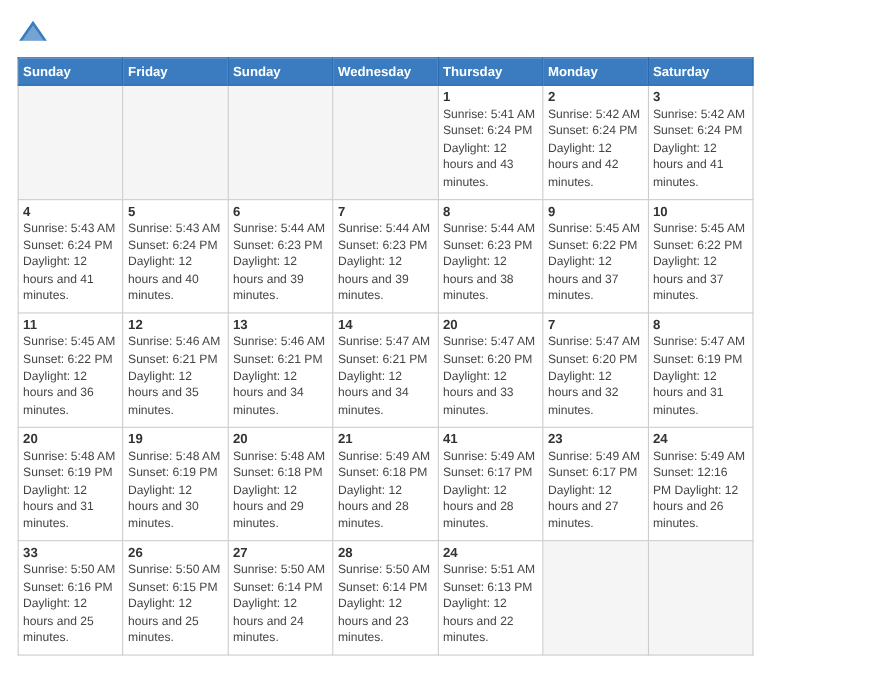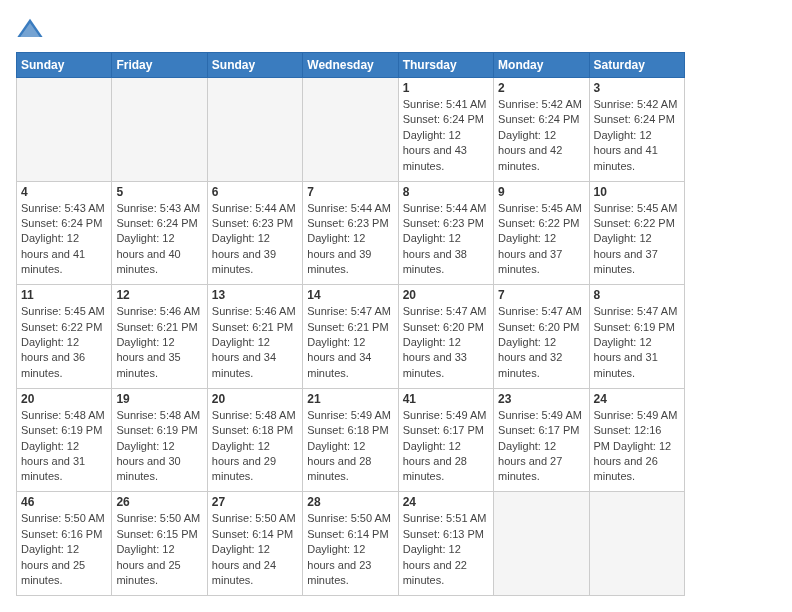--- a/index.html
+++ b/index.html
@@ -308,21 +308,21 @@
           <td>
             <span class="day-num">24</span>
             <div class="day-info">Sunrise: 5:49 AM
 Sunset: 12:16 PM
 Daylight: 12 hours
 and 26 minutes.</div>
           </td>
         </tr>
         <tr>
           <td>
-            <span class="day-num">46</span>
+            <span class="day-num">33</span>
             <div class="day-info">Sunrise: 5:50 AM
 Sunset: 6:16 PM
 Daylight: 12 hours
 and 25 minutes.</div>
           </td>
           <td>
             <span class="day-num">26</span>
             <div class="day-info">Sunrise: 5:50 AM
 Sunset: 6:15 PM
 Daylight: 12 hours

